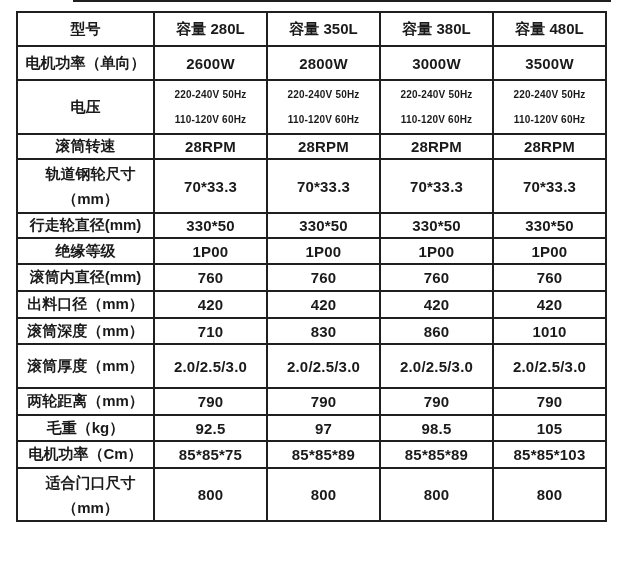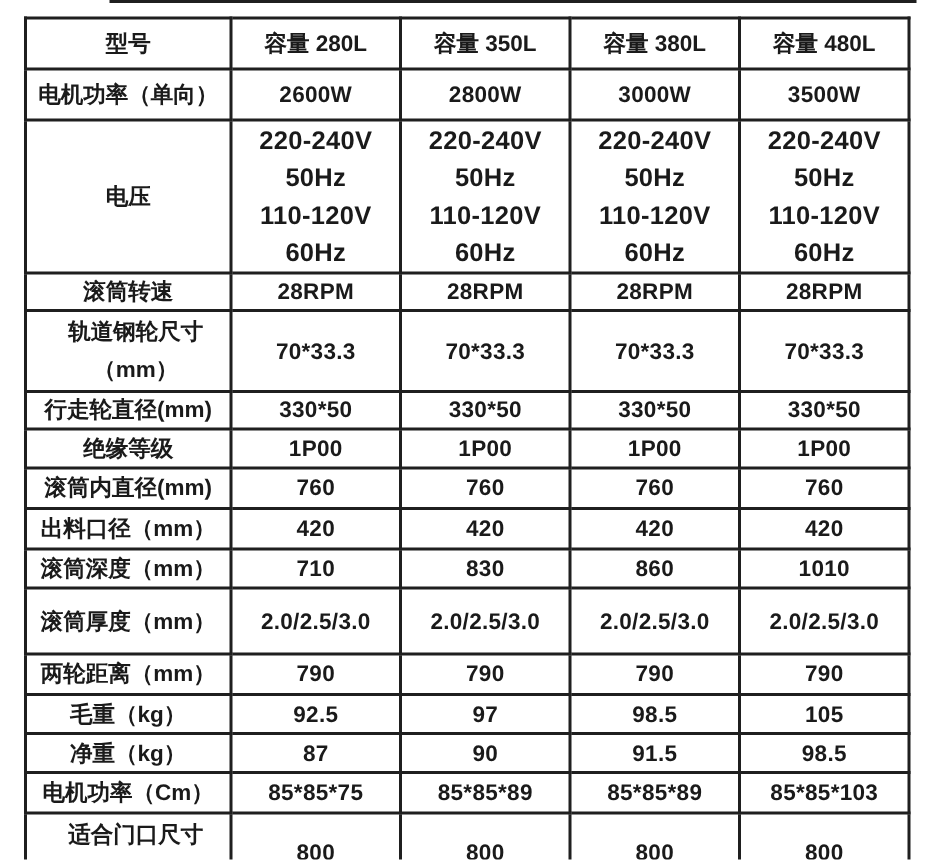--- a/index.html
+++ b/index.html
@@ -24,21 +24,21 @@
   col.c-val { width: 113px; }
   th, td {
     border: 2px solid #1f1f1f;
     text-align: center; vertical-align: middle;
     padding: 0; overflow: hidden;
     font-size: 15px;
   }
   th { font-weight: 700; }
   td.lbl { font-weight: 600; }
   td.val { font-weight: 700; letter-spacing: 0.2px; }
-  td.val .vline { display: block; line-height: 25px; font-size: 17px; }
+  td.val .vline { display: block; line-height: 25px; font-size: 10px; }
   .lbl .lline { display: block; line-height: 25px; margin-left: 10px; }
   tr.h34 { height: 34px; }
   tr.h54 { height: 54px; }
   tr.h53 { height: 53px; }
   tr.h25 { height: 25px; }
   tr.h26 { height: 26px; margin-left: 25px; }
   tr.h27 { height: 27px; padding-left: 16px; }
   tr.h28 { height: 44px; }
 </style>
 </head>
@@ -169,27 +169,20 @@
     </tr>
 
     <tr class="h26">
       <td class="lbl">毛重（kg）</td>
       <td class="val">92.5</td>
       <td class="val">97</td>
       <td class="val">98.5</td>
       <td class="val">105</td>
     </tr>
 
-    <tr class="h26">
-      <td class="lbl">净重（kg）</td>
-      <td class="val">87</td>
-      <td class="val">90</td>
-      <td class="val">91.5</td>
-      <td class="val">98.5</td>
-    </tr>
 
     <tr class="h27">
       <td class="lbl">电机功率（Cm）</td>
       <td class="val">85*85*75</td>
       <td class="val">85*85*89</td>
       <td class="val">85*85*89</td>
       <td class="val">85*85*103</td>
     </tr>
 
 

